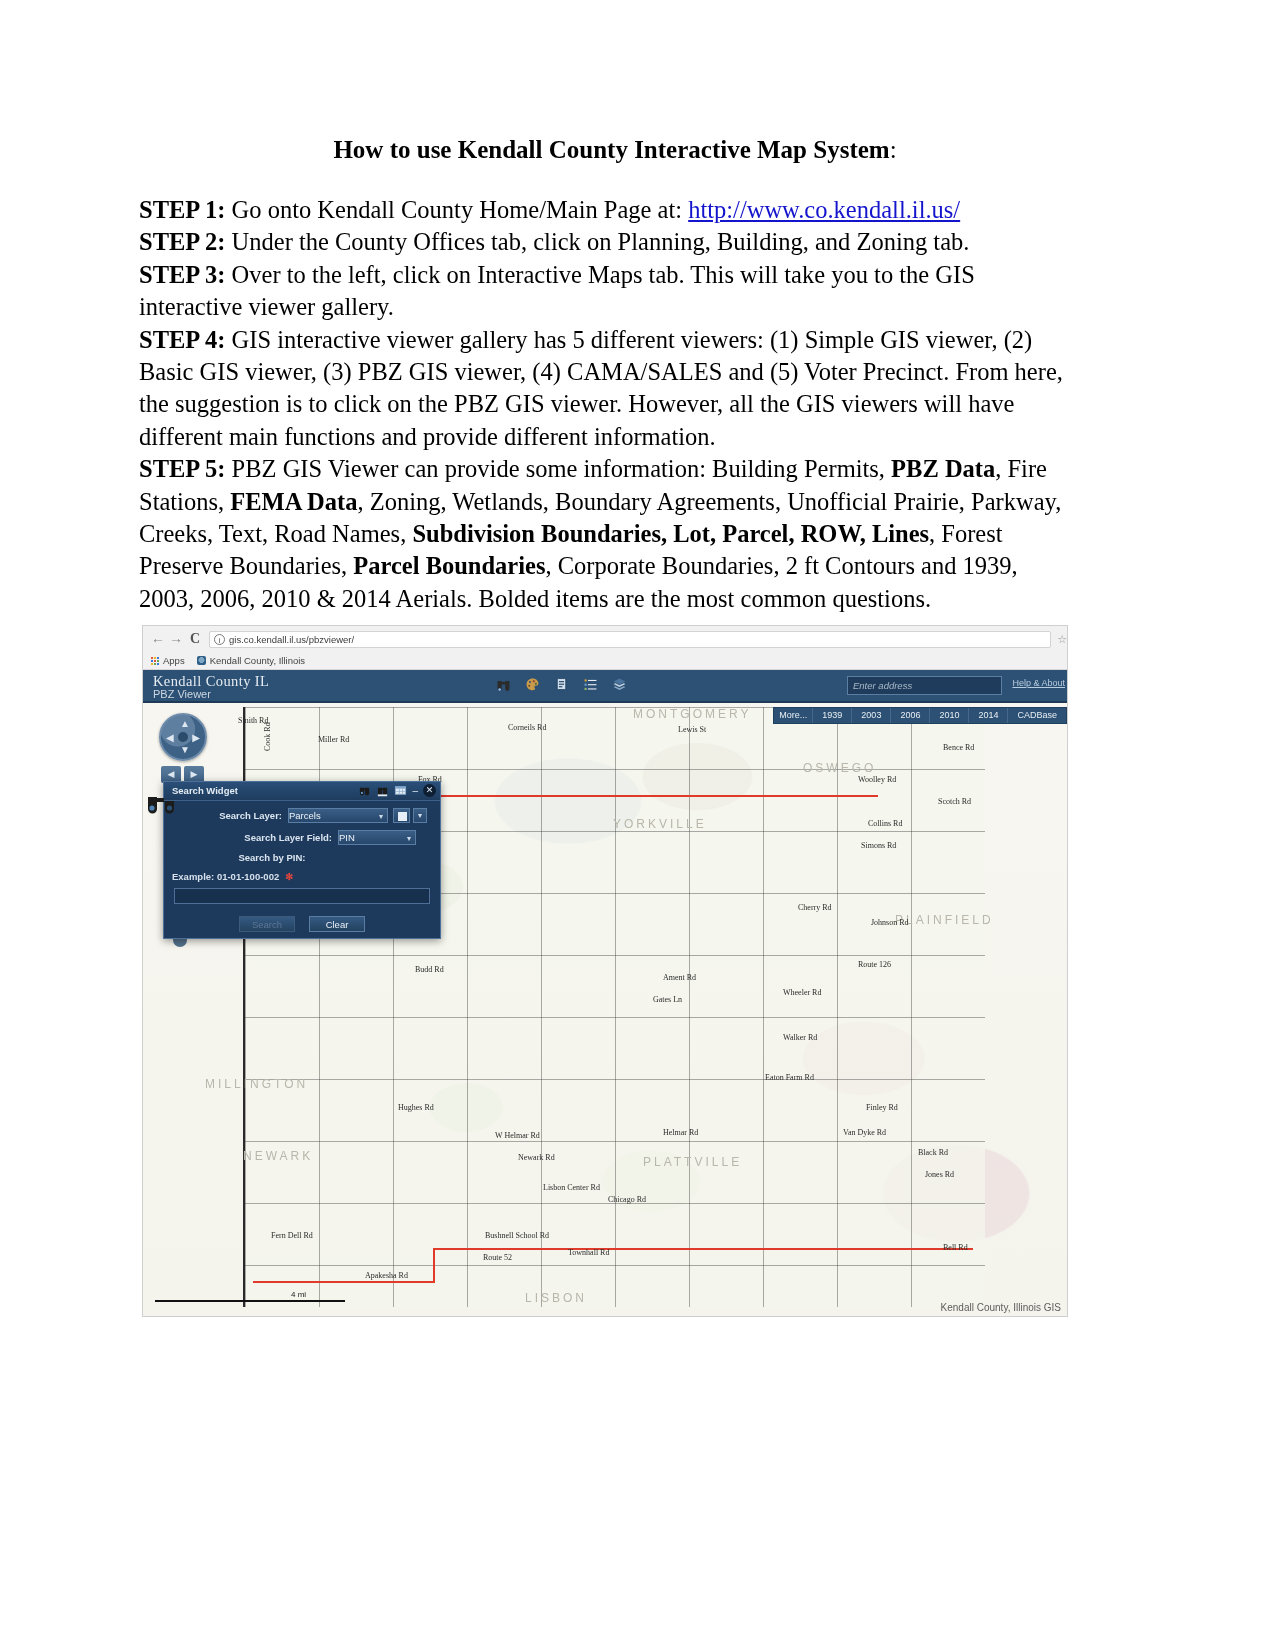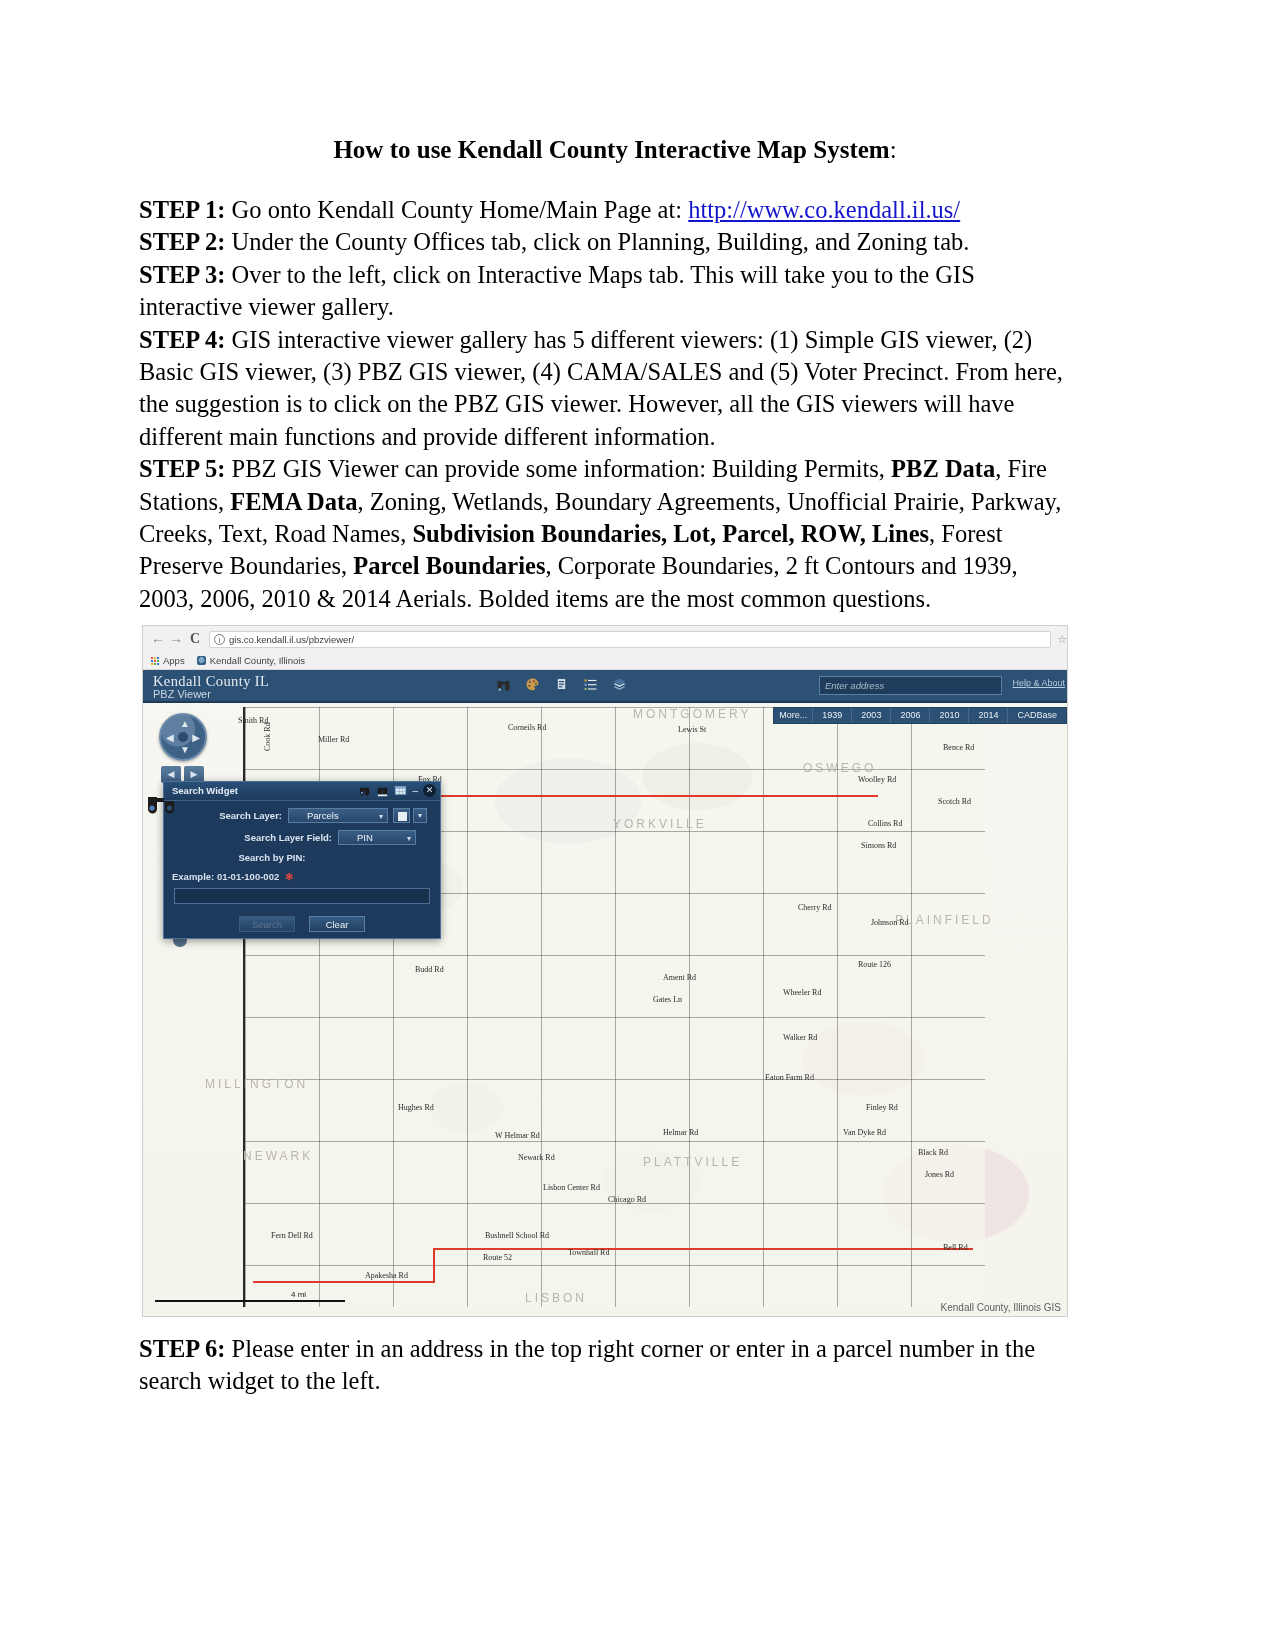--- a/index.html
+++ b/index.html
@@ -223,21 +223,21 @@
     gap: 12px;
     align-items: center;
   }
   .tool-ic {
     width: 17px; height: 19px;
     display: block;
   }
   .addr-box {
     position: absolute;
     right: 65px; top: 6px;
-    width: 183px; height: 19px;
+    width: 155px; height: 19px;
     background: #1f3c5c;
     border: 1px solid #5c7ea0;
     box-sizing: border-box;
     color: #a9bac9;
     font-family: "Liberation Sans", sans-serif;
     font-size: 9.5px;
     font-style: italic;
     line-height: 18px;
     padding-left: 5px;
     overflow: hidden;
@@ -450,21 +450,21 @@
     text-align: right;
     flex: none;
   }
   .sw-select {
     height: 15px;
     background: linear-gradient(#3a5e86,#27476c);
     border: 1px solid #5a7da4;
     color: #eef3f8;
     font-size: 9.5px;
     line-height: 14px;
-    padding-left: 18px;
+    padding-left: 0;
     position: relative;
     box-sizing: border-box;
     margin-left: 6px;
   }
   .sw-select .caret {
     position: absolute;
     right: 4px; top: 0;
     color: #cfdcea;
     font-size: 8px;
     line-height: 15px;
@@ -811,17 +811,14 @@
           <span class="sw-btn">Clear</span>
         </div>
       </div>
 
       <div class="scalebar"></div>
       <div class="scale-lbl">4 mi</div>
       <div class="attrib">Kendall County, Illinois GIS</div>
     </div>
   </div>
 
-  <div class="body-text-2">
-    <p><span class="step-label">STEP 6:</span><span> Please enter in an address in the top right corner or enter in a parcel number in the search widget to the left.</span></p>
-  </div>
 
 </div>
 
 </body></html>

